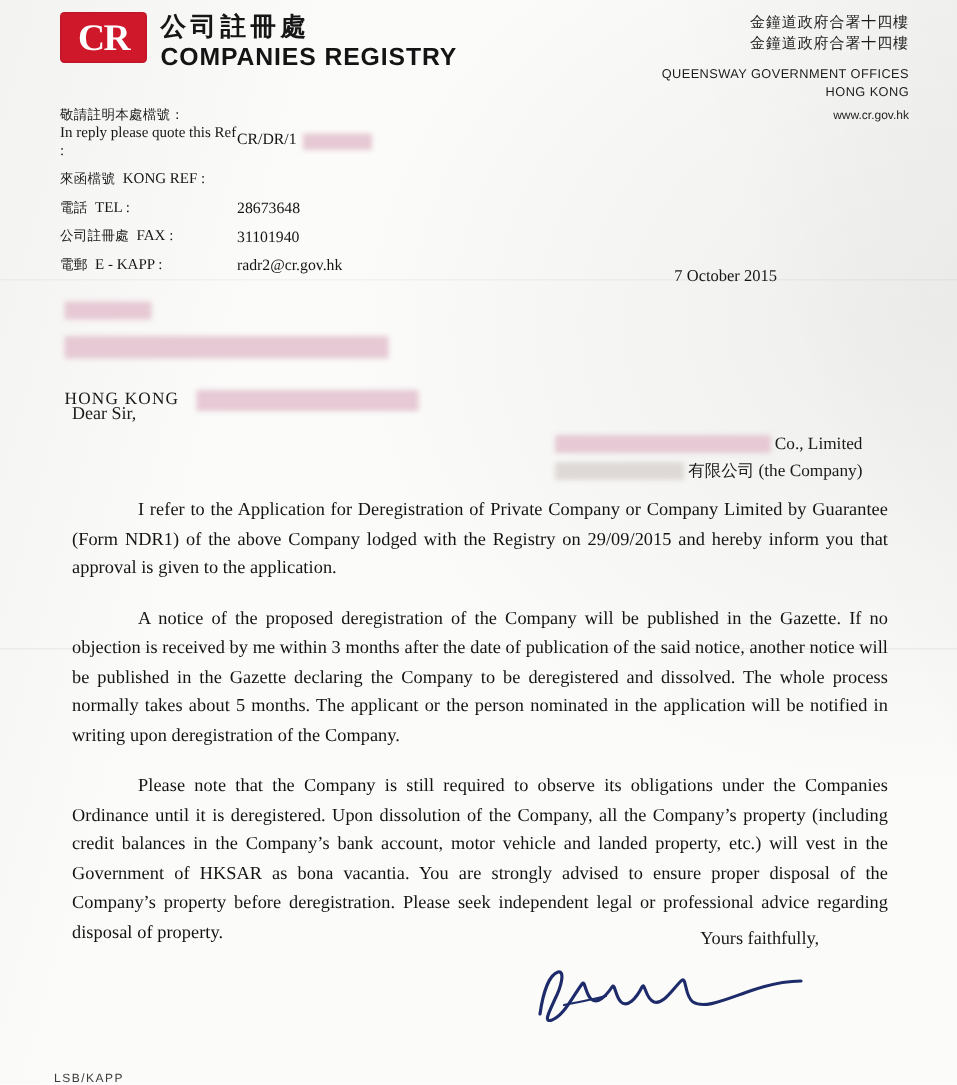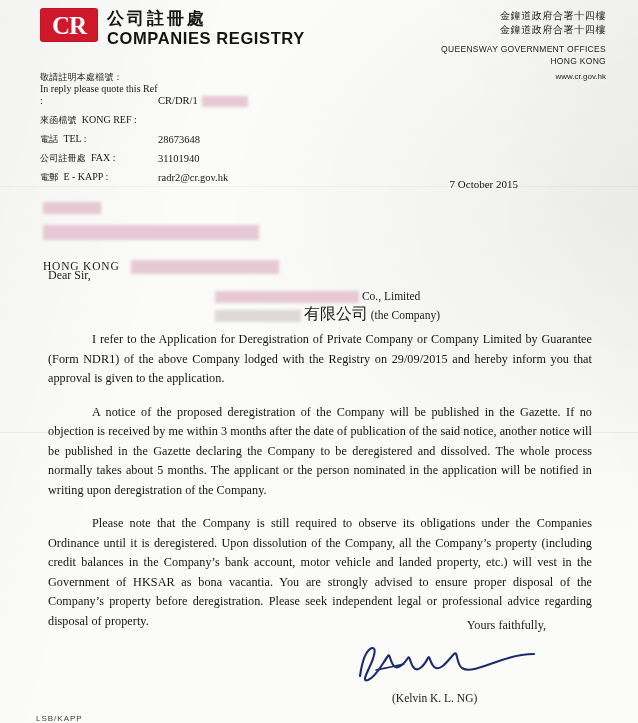--- a/index.html
+++ b/index.html
@@ -104,21 +104,21 @@
   
   .ref-area {
     position: absolute;
     left: 40px;
     top: 72px;
     width: 360px;
     font-size: 10px;
   }
   .ref-row {
     display: flex;
-    align-items: flex-end;
+    align-items: center;
     margin-bottom: 7px;
     position: relative;
   }
   .ref-lbl {
     width: 118px;
     flex: 0 0 118px;
   }
   .ref-lbl .zh {
     font-family: "DejaVu Sans", sans-serif;
     font-size: 9px;
@@ -197,24 +197,25 @@
   .co-lines {
     position: absolute;
     left: 215px;
     top: 288px;
     width: 360px;
   }
   .co-lines .ln {
     font-size: 11.5px;
     line-height: 17px;
     white-space: nowrap;
+    text-align: right;
   }
   .co-lines .ln .zh {
     font-family: "DejaVu Sans", sans-serif;
-    font-size: 16px;
+    font-size: 11px;
   }
 
   
   .body {
     position: absolute;
     left: 48px;
     top: 330px;
     width: 544px;
   }
   .body p {
@@ -377,20 +378,19 @@
   <div class="signoff">Yours faithfully,</div>
 
   <div class="sig">
     <svg width="190" height="46" viewBox="0 0 190 46" fill="none">
       <path d="M8 34 C10 20, 14 8, 20 6 C25 5, 22 16, 18 24 C14 33, 10 40, 16 38 C24 35, 30 22, 36 14 C38 11, 38 20, 42 24 C46 28, 52 22, 56 16 C58 13, 58 22, 62 26 C66 30, 72 24, 76 16 C78 12, 78 24, 84 26 C90 28, 96 18, 102 12 C106 8, 104 22, 110 26 C118 31, 132 24, 150 18 C162 14, 172 12, 182 12" stroke="#1d2b6b" stroke-width="2.1" stroke-linecap="round" fill="none"></path>
       <path d="M24 28 C34 26, 44 24, 52 22" stroke="#1d2b6b" stroke-width="1.5" stroke-linecap="round" fill="none"></path>
     </svg>
   </div>
 
   <div class="signer">
-    <div>(Kelvin K. L. NG)</div>
   </div>
 
   <div class="footer-note">LSB/KAPP</div>
 
   <div class="crease" style="left:0;top:432px;width:638px;height:1px;"></div>
   <div class="crease" style="left:0;top:186px;width:638px;height:1px;opacity:0.7;"></div>
 </div>
 
 </body></html>

